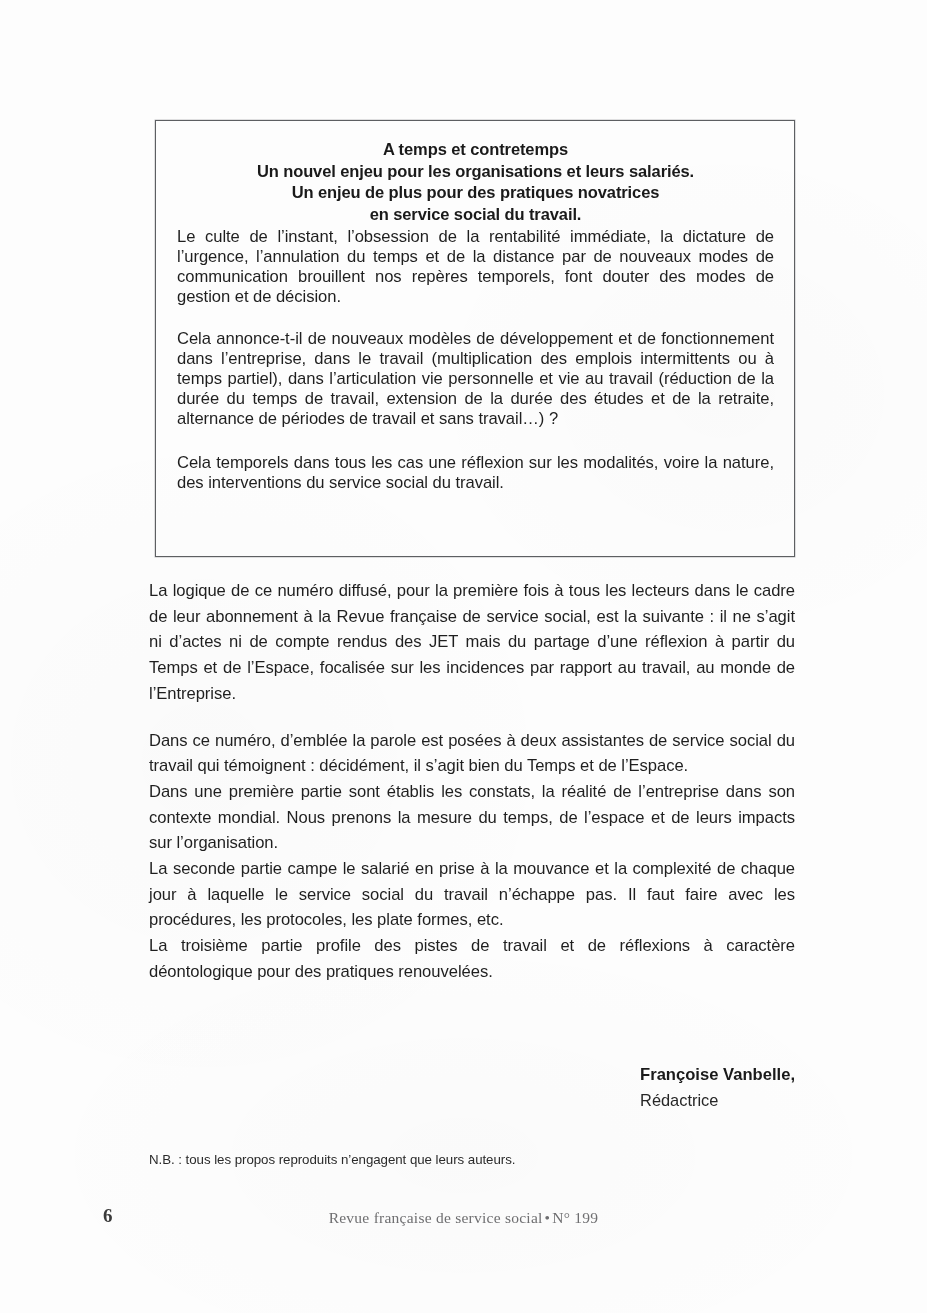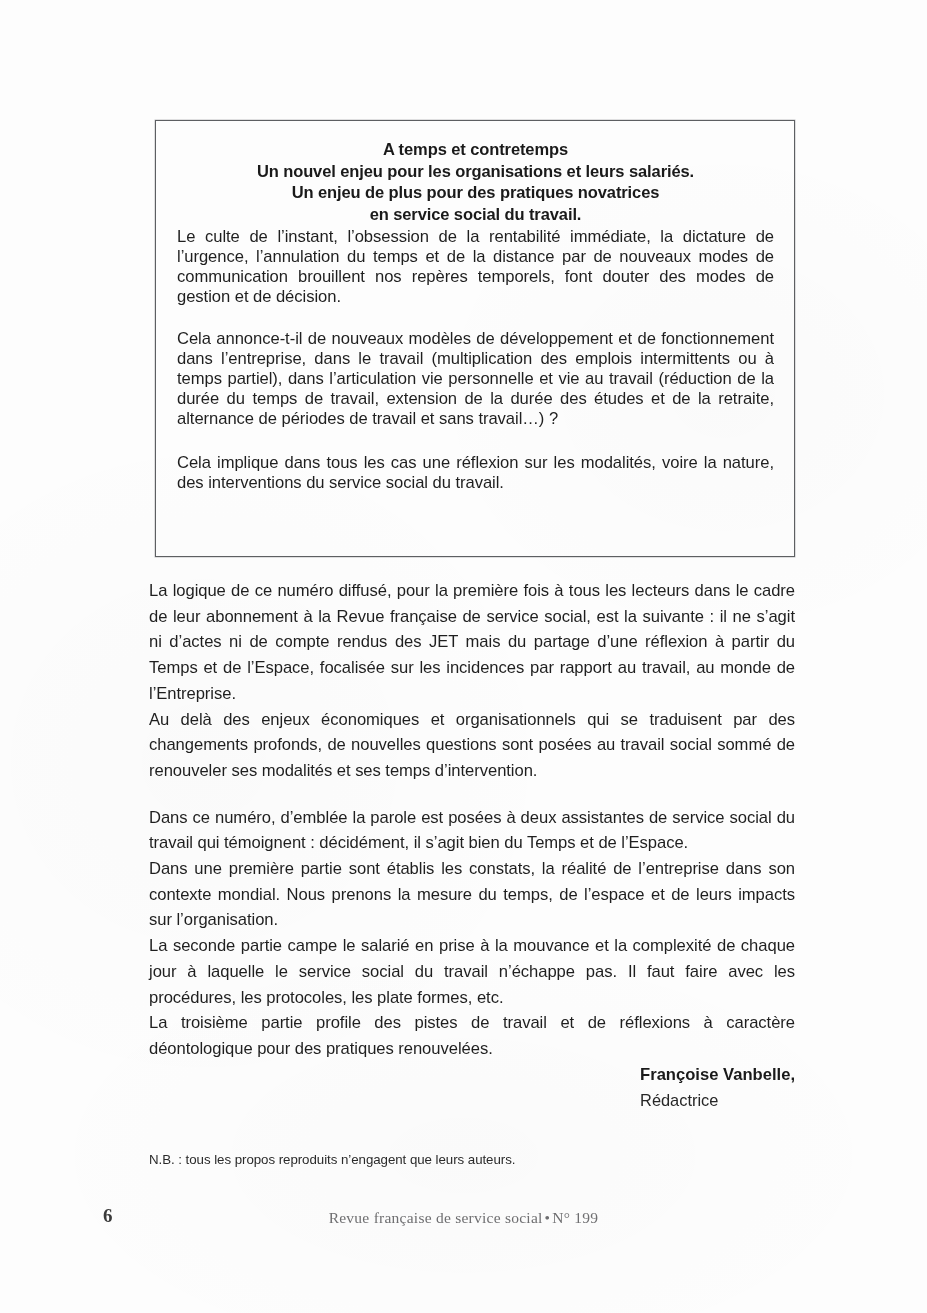--- a/index.html
+++ b/index.html
@@ -158,27 +158,26 @@
 
     <h1 class="callout-title">
       <span class="tline">A temps et contretemps</span>
       <span class="tline">Un nouvel enjeu pour les organisations et leurs salariés.</span>
       <span class="tline">Un enjeu de plus pour des pratiques novatrices</span>
       <span class="tline">en service social du travail.</span>
     </h1>
 
     <p class="callout-para p1">Le culte de l’instant, l’obsession de la rentabilité immédiate, la dictature de l’urgence, l’annulation du temps et de la distance par de nouveaux modes de communication brouillent nos repères temporels, font douter des modes de gestion et de décision.</p>
     <p class="callout-para p2">Cela annonce-t-il de nouveaux modèles de développement et de fonctionnement dans l’entreprise, dans le travail (multiplication des emplois intermittents ou à temps partiel), dans l’articulation vie personnelle et vie au travail (réduction de la durée du temps de travail, extension de la durée des études et de la retraite, alternance de périodes de travail et sans travail…) ?</p>
-    <p class="callout-para p3">Cela implique dans tous les cas une réflexion sur les modalités, voire la nature, des interventions du service social du travail.</p>
+    <p class="callout-para p3">Cela temporels dans tous les cas une réflexion sur les modalités, voire la nature, des interventions du service social du travail.</p>
 
   </section>
 
   <section class="body-col">
     <p class="body-para">La logique de ce numéro diffusé, pour la première fois à tous les lecteurs dans le cadre de leur abonnement à la Revue française de service social, est la suivante : il ne s’agit ni d’actes ni de compte rendus des JET mais du partage d’une réflexion à partir du Temps et de l’Espace, focalisée sur les incidences par rapport au travail, au monde de l’Entreprise.</p>
-    <p class="body-para">Au delà des enjeux économiques et organisationnels qui se traduisent par des changements profonds, de nouvelles questions sont posées au travail social sommé de renouveler ses modalités et ses temps d’intervention.</p>
     <p class="body-para gap">Dans ce numéro, d’emblée la parole est posées à deux assistantes de service social du travail qui témoignent : décidément, il s’agit bien du Temps et de l’Espace.</p>
     <p class="body-para">Dans une première partie sont établis les constats, la réalité de l’entreprise dans son contexte mondial. Nous prenons la mesure du temps, de l’espace et de leurs impacts sur l’organisation.</p>
     <p class="body-para">La seconde partie campe le salarié en prise à la mouvance et la complexité de chaque jour à laquelle le service social du travail n’échappe pas. Il faut faire avec les procédures, les protocoles, les plate formes, etc.</p>
     <p class="body-para">La troisième partie profile des pistes de travail et de réflexions à caractère déontologique pour des pratiques renouvelées.</p>
   </section>
 
   <div class="signature">
     <span class="sig-name">Françoise Vanbelle,</span>
     <span class="sig-role">Rédactrice</span>
   </div>

